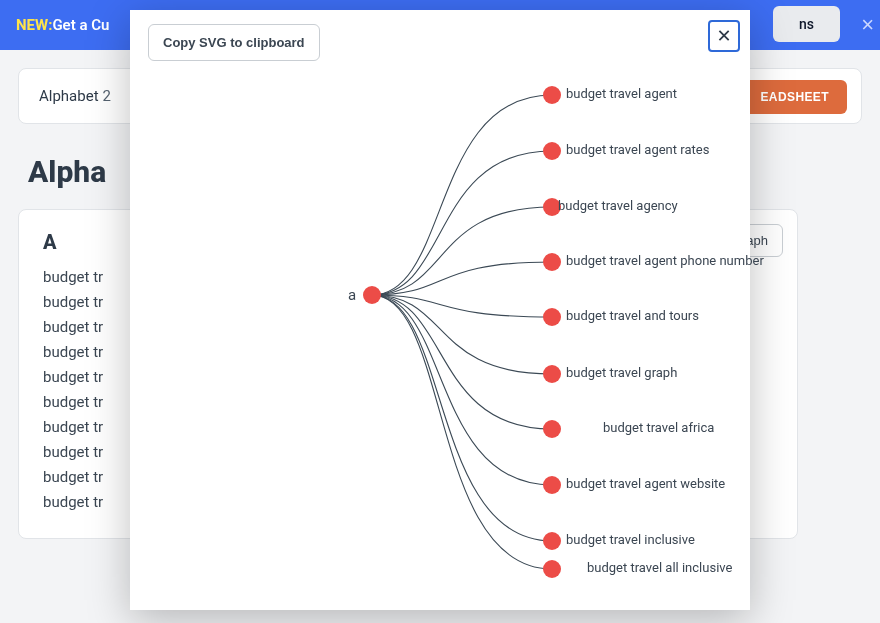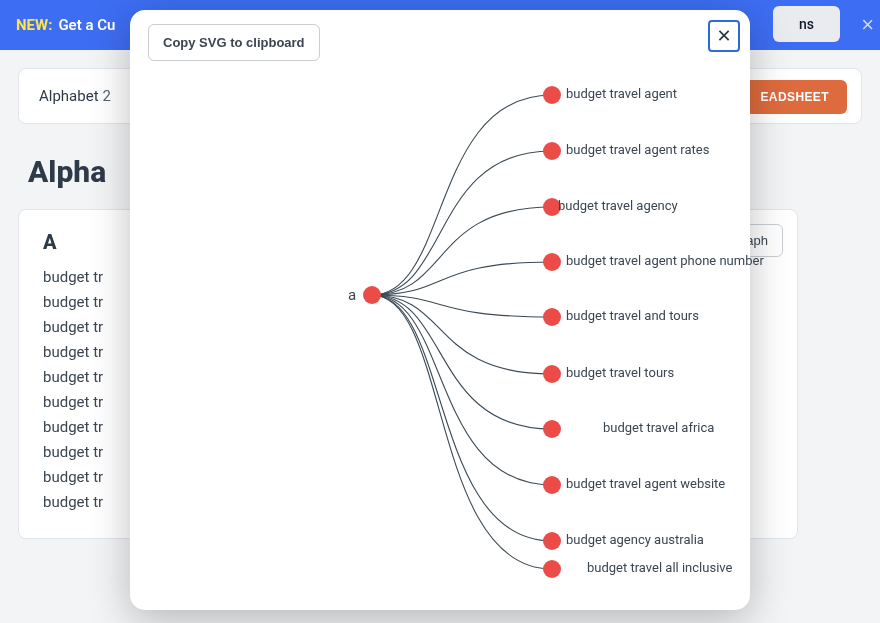--- a/index.html
+++ b/index.html
@@ -19,21 +19,21 @@
       top: 0; left: 0; right: 0;
       height: 50px;
       background: #3d6df2;
       display: flex;
       align-items: center;
       padding: 0 16px;
       color: #fff;
       font-size: 15px;
       font-weight: 600;
     }
-    .banner .new { color: #ffe44a; font-weight: 700; margin-right: 6px; }
+    .banner .new { color: #ffe44a; font-weight: 700; }
     .banner .close-banner {
       position: absolute; right: 6px; top: 50%; transform: translateY(-50%);
       color: #cbd7ff; font-size: 22px; cursor: pointer;
       background: none; border: none;
     }
     .banner .pill {
       position: absolute; right: 40px; top: 6px;
       background: #e9ebee; color: #0f172a;
       border-radius: 6px; padding: 10px 26px;
       font-size: 14px; font-weight: 500;
@@ -92,21 +92,21 @@
     .kw-list li { font-size: 15px; color: #3b4652; margin: 7px 0; }
 
     
     .modal {
       position: absolute;
       top: 10px;
       left: 130px;
       width: 620px;
       height: 600px;
       background: #fff;
-      border-radius: 15px;
+      border-radius: 0;
       box-shadow: 0 10px 40px rgba(0,0,0,.25);
       z-index: 50;
     }
     .modal .copy-btn {
       position: absolute;
       top: 14px; left: 18px;
       background: #fff;
       border: 1px solid #c9ced3;
       border-radius: 6px;
       padding: 10px 14px;
@@ -233,27 +233,27 @@
     <div class="node" style="left:353px; top:138px;"></div>
     <span class="leaf-label" style="left:368px; top:138px;">budget travel agency</span>
 
     <div class="node" style="left:353px; top:193px;"></div>
     <span class="leaf-label" style="left:376px; top:193px;">budget travel agent phone number</span>
 
     <div class="node" style="left:353px; top:248px;"></div>
     <span class="leaf-label" style="left:376px; top:248px;">budget travel and tours</span>
 
     <div class="node" style="left:353px; top:305px;"></div>
-    <span class="leaf-label" style="left:376px; top:305px;">budget travel tours</span>
+    <span class="leaf-label" style="left:376px; top:305px;">budget travel graph</span>
 
     <div class="node" style="left:353px; top:360px;"></div>
     <span class="leaf-label" style="left:376px; top:360px;margin-left:37px;">budget travel africa</span>
 
     <div class="node" style="left:353px; top:416px;"></div>
     <span class="leaf-label" style="left:376px; top:416px;">budget travel agent website</span>
 
     <div class="node" style="left:353px; top:472px;"></div>
-    <span class="leaf-label" style="left:376px; top:472px;">budget agency australia</span>
+    <span class="leaf-label" style="left:376px; top:472px;">budget travel inclusive</span>
 
     <div class="node" style="left:353px; top:500px;"></div>
     <span class="leaf-label" style="left:397px; top:500px;">budget travel all inclusive</span>
   </div>
 </div>
 
 </body></html>

